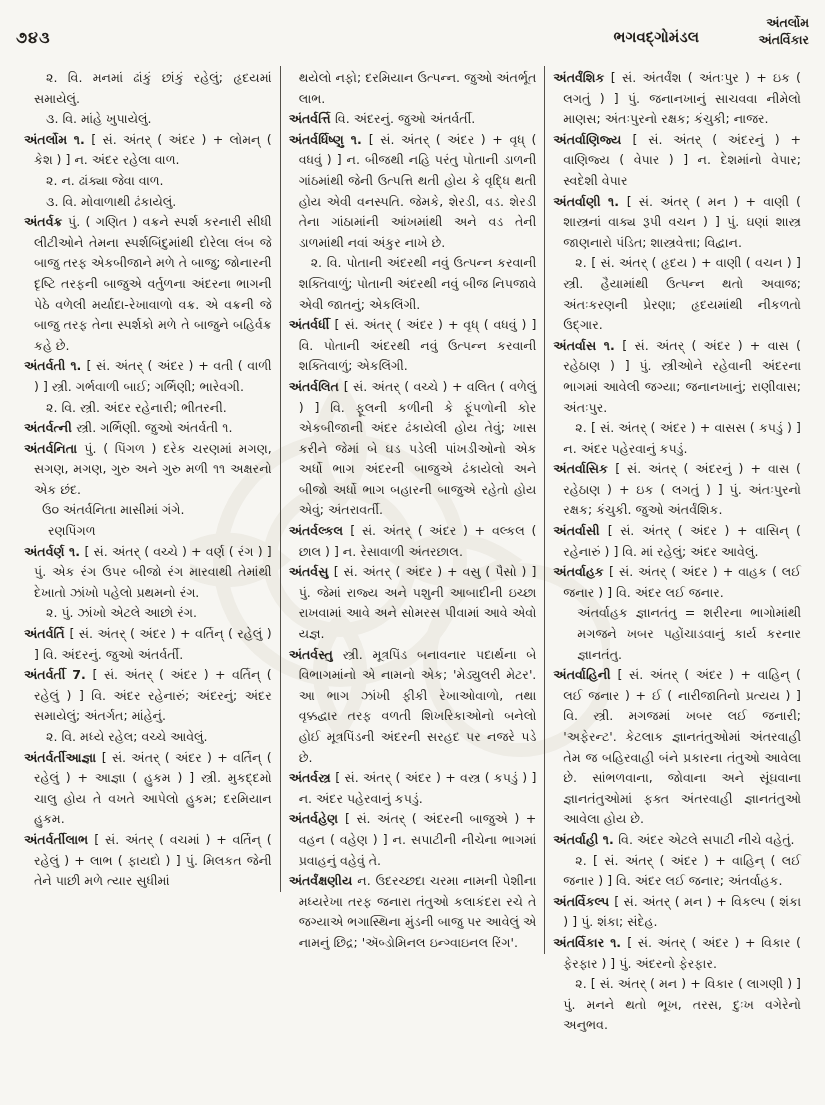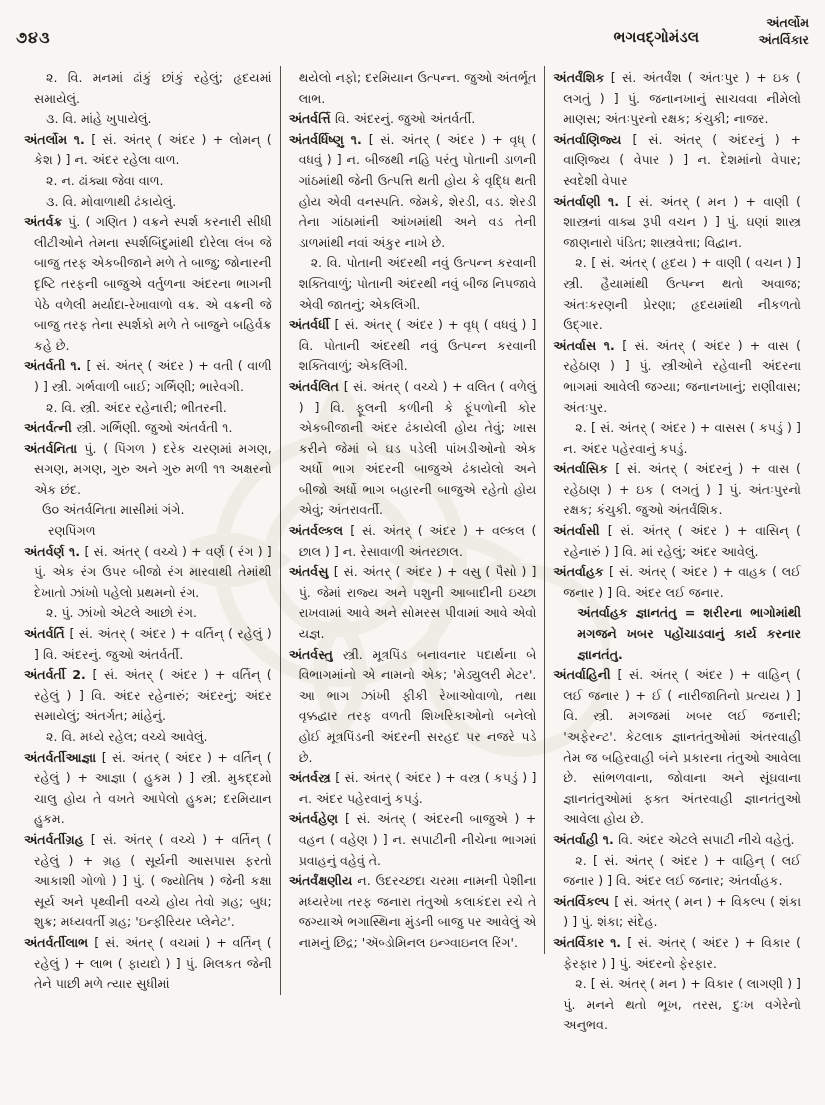--- a/index.html
+++ b/index.html
@@ -51,21 +51,21 @@
     font-size:12.6px;
     line-height:20.6px;
     text-align:justify;
     overflow:hidden;
   }
   .col.rule{border-right:1.3px solid #55514a;}
   p.para{margin:0;}
   p.entry{padding-left:10px;text-indent:-10px;}
   p.sense{padding-left:10px;text-indent:12px;}
   p.cont{padding-left:10px;text-indent:0;}
-  p.usage{padding-left:24px;text-indent:0;font-weight:bold;}
+  p.usage{padding-left:24px;text-indent:0;}
   p.quote{
     display:flex;justify-content:space-between;
     padding-left:18px;text-indent:0;flex-direction:column;
   }
   p.quote .qsrc{white-space:nowrap;padding-left:6px;}
   .headword{font-weight:bold;}
 </style>
 </head>
 <body>
 
@@ -104,24 +104,23 @@
         <p class="para sense"><span>૨. વિ. સ્ત્રી. અંદર રહેનારી; ભીતરની.</span></p>
         <p class="para entry"><span class="headword">અંતર્વત્ની </span><span>સ્ત્રી. ગર્ભિણી. જુઓ અંતર્વતી ૧.</span></p>
         <p class="para entry"><span class="headword">અંતર્વનિતા </span><span>પું. ( પિંગળ ) દરેક ચરણમાં મગણ, સગણ, મગણ, ગુરુ અને ગુરુ મળી ૧૧ અક્ષરનો એક છંદ.</span></p>
         <p class="para quote">
           <span>ઉ૦ અંતર્વનિતા માસીમાં ગંગે.</span>
           <span class="qsrc">રણપિંગળ</span>
         </p>
         <p class="para entry"><span class="headword">અંતર્વર્ણ ૧. </span><span>[ સં. અંતર્ ( વચ્ચે ) + વર્ણ ( રંગ ) ] પું. એક રંગ ઉપર બીજો રંગ મારવાથી તેમાંથી દેખાતો ઝાંખો પહેલો પ્રથમનો રંગ.</span></p>
         <p class="para sense"><span>૨. પું. ઝાંખો એટલે આછો રંગ.</span></p>
         <p class="para entry"><span class="headword">અંતર્વર્તિ </span><span>[ સં. અંતર્ ( અંદર ) + વર્તિન્ ( રહેલું ) ] વિ. અંદરનું. જુઓ અંતર્વર્તી.</span></p>
-        <p class="para entry"><span class="headword">અંતર્વર્તી 2. </span><span>[ સં. અંતર્ ( અંદર ) + વર્તિન્ ( રહેલું ) ] વિ. અંદર રહેનારું; અંદરનું; અંદર સમાયેલું; અંતર્ગત; માંહેનું.</span></p>
+        <p class="para entry"><span class="headword">અંતર્વર્તી 7. </span><span>[ સં. અંતર્ ( અંદર ) + વર્તિન્ ( રહેલું ) ] વિ. અંદર રહેનારું; અંદરનું; અંદર સમાયેલું; અંતર્ગત; માંહેનું.</span></p>
         <p class="para sense"><span>૨. વિ. મધ્યે રહેલ; વચ્ચે આવેલું.</span></p>
         <p class="para entry"><span class="headword">અંતર્વર્તીઆજ્ઞા </span><span>[ સં. અંતર્ ( અંદર ) + વર્તિન્ ( રહેલું ) + આજ્ઞા ( હુકમ ) ] સ્ત્રી. મુકદ્દમો ચાલુ હોય તે વખતે આપેલો હુકમ; દરમિયાન હુકમ.</span></p>
-        <p class="para entry"><span class="headword">અંતર્વર્તીગ્રહ </span><span>[ સં. અંતર્ ( વચ્ચે ) + વર્તિન્ ( રહેલું ) + ગ્રહ ( સૂર્યની આસપાસ ફરતો આકાશી ગોળો ) ] પું. ( જ્યોતિષ ) જેની કક્ષા સૂર્ય અને પૃથ્વીની વચ્ચે હોય તેવો ગ્રહ; બુધ; શુક્ર; મધ્યવર્તી ગ્રહ; 'ઇન્ફીરિયર પ્લેનેટ'.</span></p>
         <p class="para entry"><span class="headword">અંતર્વર્તીલાભ </span><span>[ સં. અંતર્ ( વચમાં ) + વર્તિન્ ( રહેલું ) + લાભ ( ફાયદો ) ] પું. મિલકત જેની તેને પાછી મળે ત્યાર સુધીમાં</span></p>
       </div>
     <div class="col rule" id="col-1">
         <p class="para cont"><span>થયેલો નફો; દરમિયાન ઉત્પન્ન. જુઓ અંતર્ભૂત લાભ.</span></p>
         <p class="para entry"><span class="headword">અંતર્વર્ત્તિ </span><span>વિ. અંદરનું. જુઓ અંતર્વર્તી.</span></p>
         <p class="para entry"><span class="headword">અંતર્વર્ધિષ્ણુ ૧. </span><span>[ સં. અંતર્ ( અંદર ) + વૃધ્ ( વધવું ) ] ન. બીજથી નહિ પરંતુ પોતાની ડાળની ગાંઠમાંથી જેની ઉત્પત્તિ થતી હોય કે વૃદ્ધિ થતી હોય એવી વનસ્પતિ. જેમકે, શેરડી, વડ. શેરડી તેના ગાંઠામાંની આંખમાંથી અને વડ તેની ડાળમાંથી નવાં અંકુર નાખે છે.</span></p>
         <p class="para sense"><span>૨. વિ. પોતાની અંદરથી નવું ઉત્પન્ન કરવાની શક્તિવાળું; પોતાની અંદરથી નવું બીજ નિપજાવે એવી જાતનું; એકલિંગી.</span></p>
         <p class="para entry"><span class="headword">અંતર્વર્ધી </span><span>[ સં. અંતર્ ( અંદર ) + વૃધ્ ( વધવું ) ] વિ. પોતાની અંદરથી નવું ઉત્પન્ન કરવાની શક્તિવાળું; એકલિંગી.</span></p>
         <p class="para entry"><span class="headword">અંતર્વલિત </span><span>[ સં. અંતર્ ( વચ્ચે ) + વલિત ( વળેલું ) ] વિ. ફૂલની કળીની કે ફૂંપળોની કોર એકબીજાની અંદર ઢંકાયેલી હોય તેવું; ખાસ કરીને જેમાં બે ઘડ પડેલી પાંખડીઓનો એક અર્ધો ભાગ અંદરની બાજુએ ઢંકાયેલો અને બીજો અર્ધો ભાગ બહારની બાજુએ રહેતો હોય એવું; અંતરાવર્તી.</span></p>
         <p class="para entry"><span class="headword">અંતર્વલ્કલ </span><span>[ સં. અંતર્ ( અંદર ) + વલ્કલ ( છાલ ) ] ન. રેસાવાળી અંતરછાલ.</span></p>

